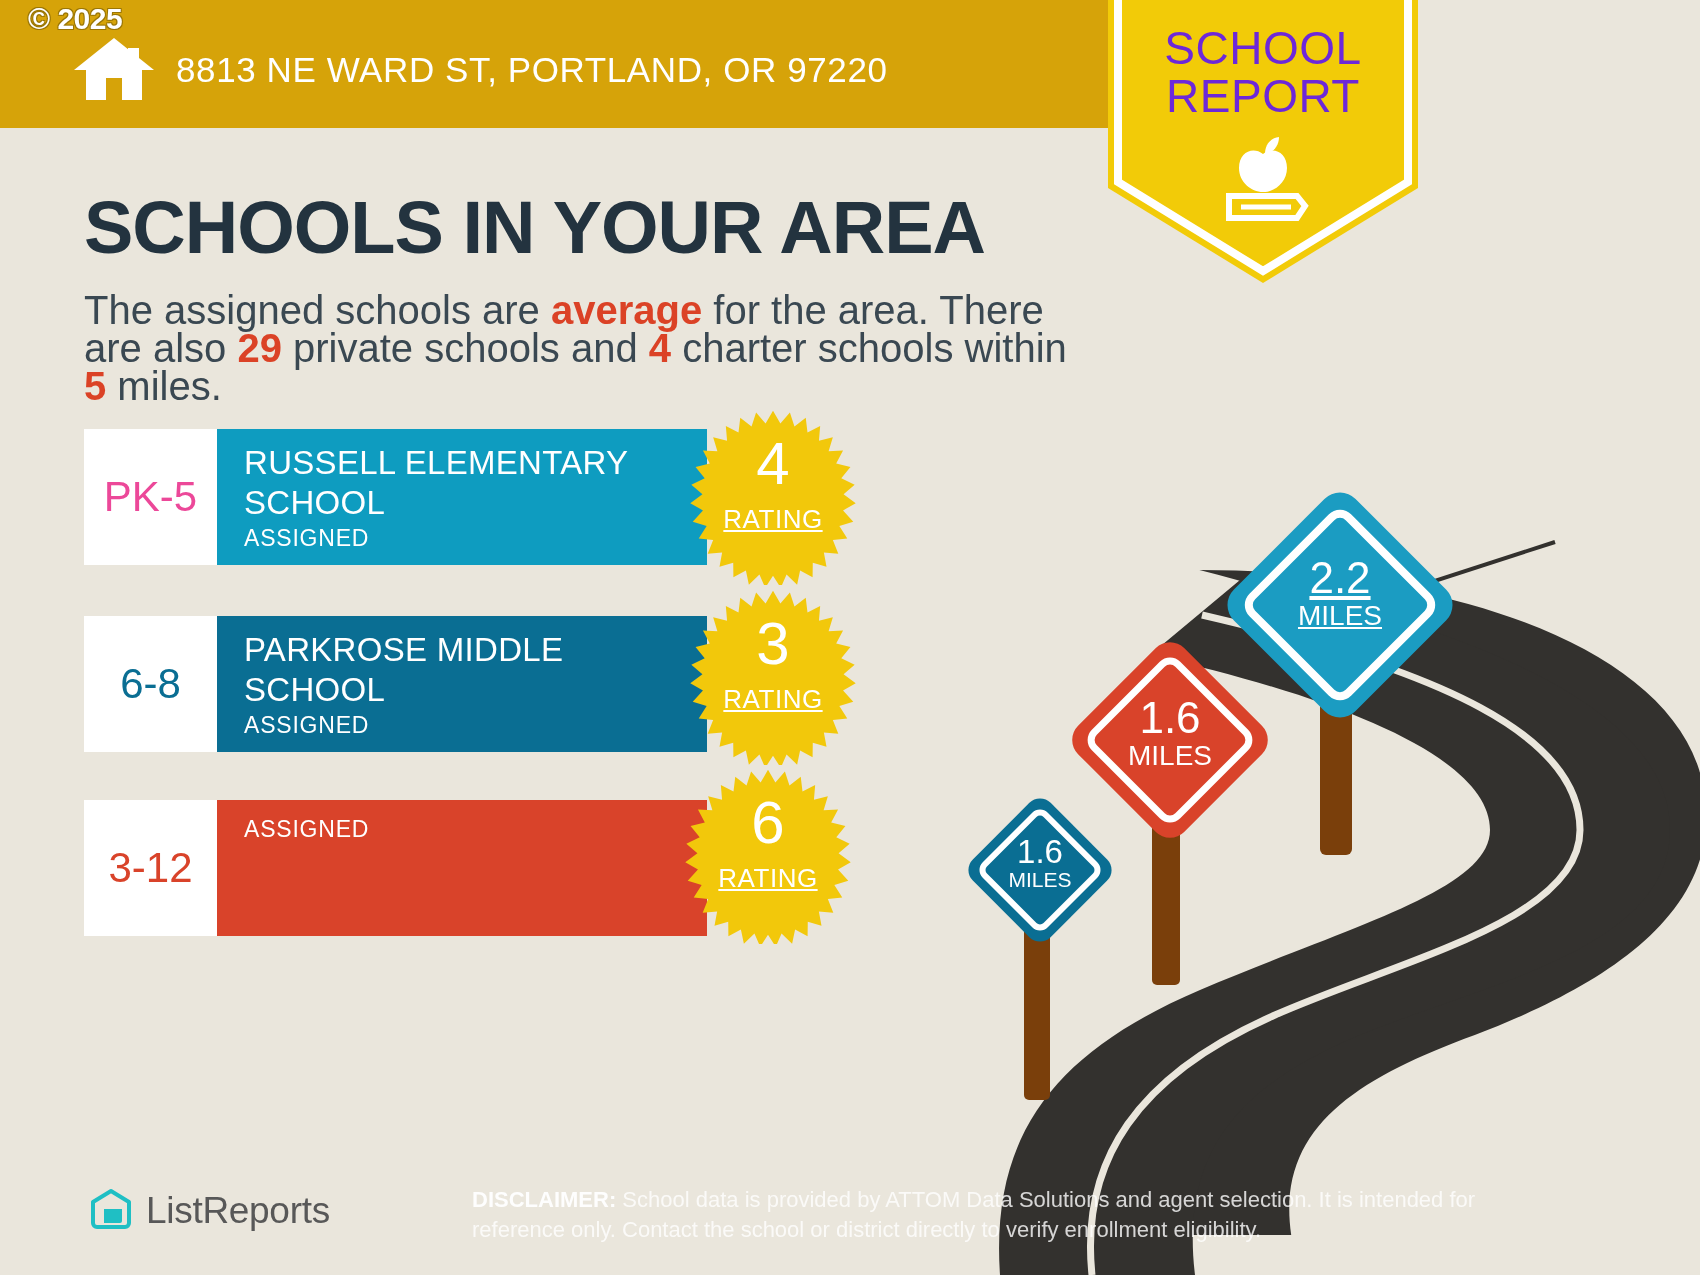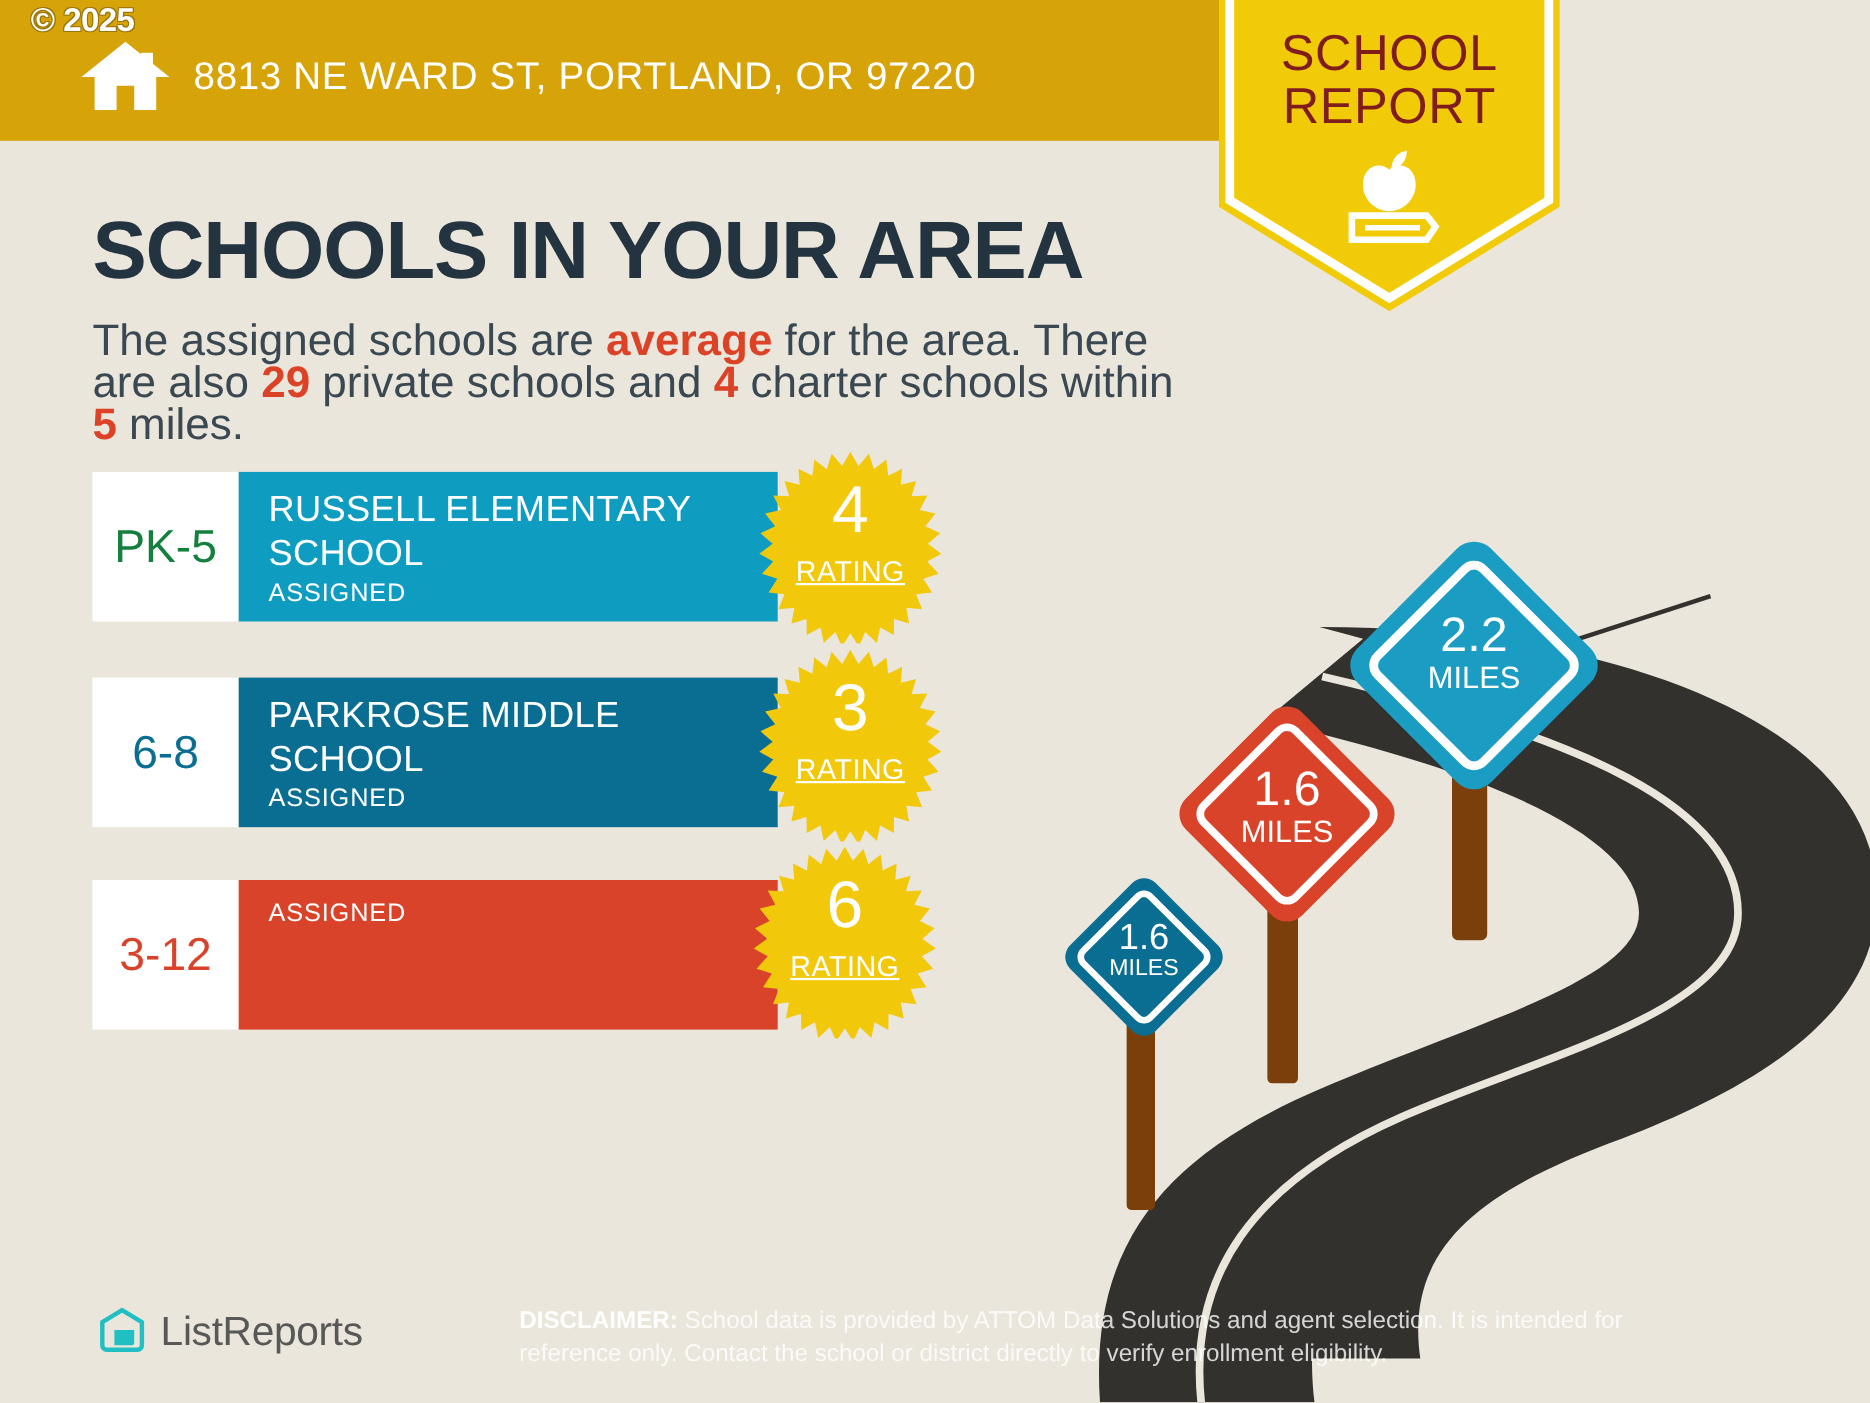--- a/index.html
+++ b/index.html
@@ -30,21 +30,21 @@
     font-size:35px; color:#ffffff; letter-spacing:0.6px;
   }
 
   
   .badge{
     position:absolute; left:1108px; top:-12px; width:310px; height:305px;
     z-index:5;
   }
   .badge-txt{
     position:absolute; left:0; top:36px; width:310px;
-    text-align:center; color:#7f1d1d; font-size:46px; line-height:48px;
+    text-align:center; color:#6d28d9; font-size:46px; line-height:48px;
     letter-spacing:0.5px;
   }
 
   
   .title{
     position:absolute; left:84px; top:185px;
     font-size:74px; font-weight:bold; color:#23333F;
     letter-spacing:-1px;
   }
   .subtitle{
@@ -136,21 +136,21 @@
   </svg>
 </div>
 
 <div class="title">SCHOOLS IN YOUR AREA</div>
 
 <div class="subtitle">
   <span>The assigned schools are </span><b>average</b><span> for the area. There are also </span><b>29</b><span> private schools and </span><b>4</b><span> charter schools within </span><b>5</b><span> miles.</span>
 </div>
 
 <div class="row row1">
-  <div class="grade" style="color:#15803d">PK-5</div>
+  <div class="grade" style="color:#ec4899">PK-5</div>
   <div class="bar" style="background:#0E9CC0">
     <div class="sname">RUSSELL ELEMENTARY SCHOOL</div>
     <div class="sassigned">ASSIGNED</div>
   </div>
 </div>
 <div class="starburst sb1">
   <svg width="176" height="176" viewBox="0 0 100 100">
     <polygon fill="#F2C80B" points="50,1 54.2,8.3 59.6,2 62.2,10 68.6,5 69.6,13.3 76.8,9.7 76.1,18 84,16 81.6,24 89.8,23.6 85.9,31 94,32.9 88.8,39.4 96.4,43.1 90.1,48.5 97,53.6 89.8,57.6 95.6,64 87.7,66.5 92.2,73.6 84,74.5 87.1,82.3 78.9,81.5 80.4,89.7 72.6,87.3 72.5,95.6 65.4,91.7 63.7,99.8 57.7,94.1 54.4,101.6 50,94.7 45.6,101.6 42.3,94.1 36.3,99.8 34.6,91.7 27.5,95.6 27.4,87.3 19.6,89.7 21.1,81.5 12.9,82.3 16,74.5 7.8,73.6 12.3,66.5 4.4,64 10.2,57.6 3,53.6 9.9,48.5 3.6,43.1 11.2,39.4 6,32.9 14.1,31 10.2,23.6 18.4,24 16,16 23.9,18 23.2,9.7 30.4,13.3 31.4,5 37.8,10 40.4,2 45.8,8.3"></polygon>
   </svg>
   <div class="sb-num">4</div>
@@ -218,21 +218,21 @@
   
   <svg style="position:absolute;left:545px;top:110px;" width="140" height="50">
     <line x1="0" y1="44" x2="130" y2="2" stroke="#33312E" stroke-width="4"></line>
   </svg>
 
   
   <svg style="position:absolute;left:330px;top:45px;" width="260" height="260" viewBox="0 0 260 260">
     <rect x="44" y="44" width="172" height="172" rx="22" fill="#1B9CC2" transform="rotate(45 130 130)"></rect>
     <rect x="62" y="62" width="136" height="136" rx="12" fill="none" stroke="#fff" stroke-width="8" transform="rotate(45 130 130)"></rect>
   </svg>
-  <div class="signtxt" style="left:330px;top:125px;width:260px;">
+  <div class="signtxt" style="left:330px;top:125px;width:260px;text-decoration:underline;">
     <div class="v">2.2</div>
     <div class="m">MILES</div>
   </div>
 
   
   <svg style="position:absolute;left:175px;top:195px;" width="230" height="230" viewBox="0 0 230 230">
     <rect x="40" y="40" width="150" height="150" rx="20" fill="#D9432A" transform="rotate(45 115 115)"></rect>
     <rect x="56" y="56" width="118" height="118" rx="11" fill="none" stroke="#fff" stroke-width="7" transform="rotate(45 115 115)"></rect>
   </svg>
   <div class="signtxt" style="left:175px;top:265px;width:230px;">

